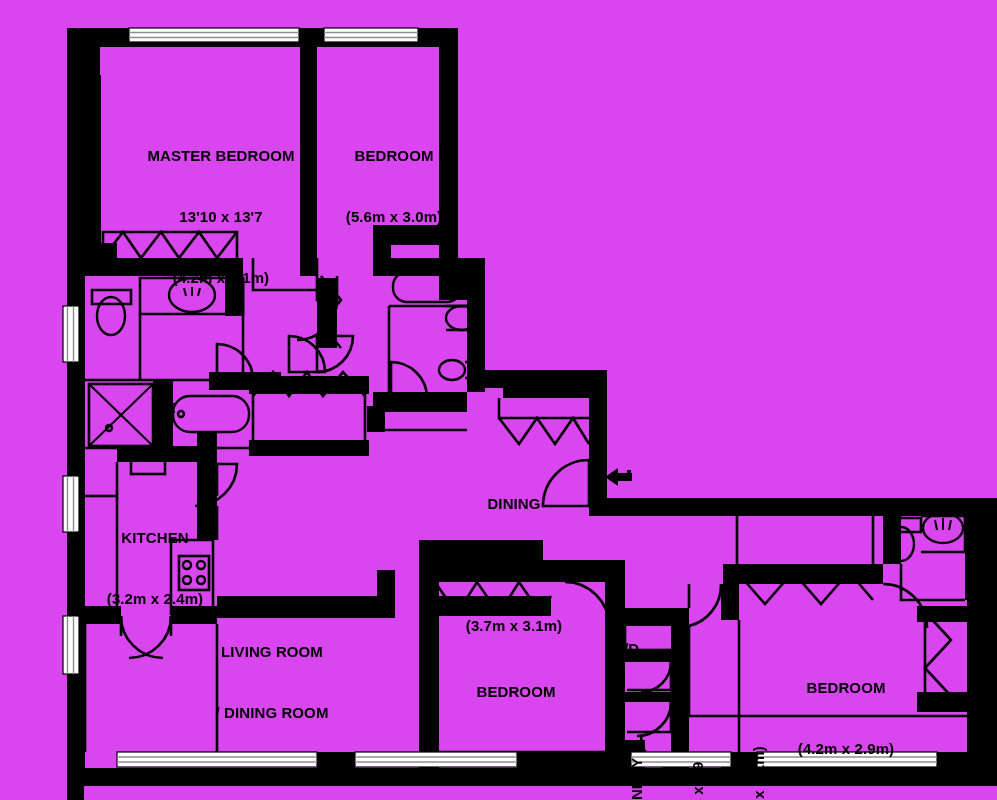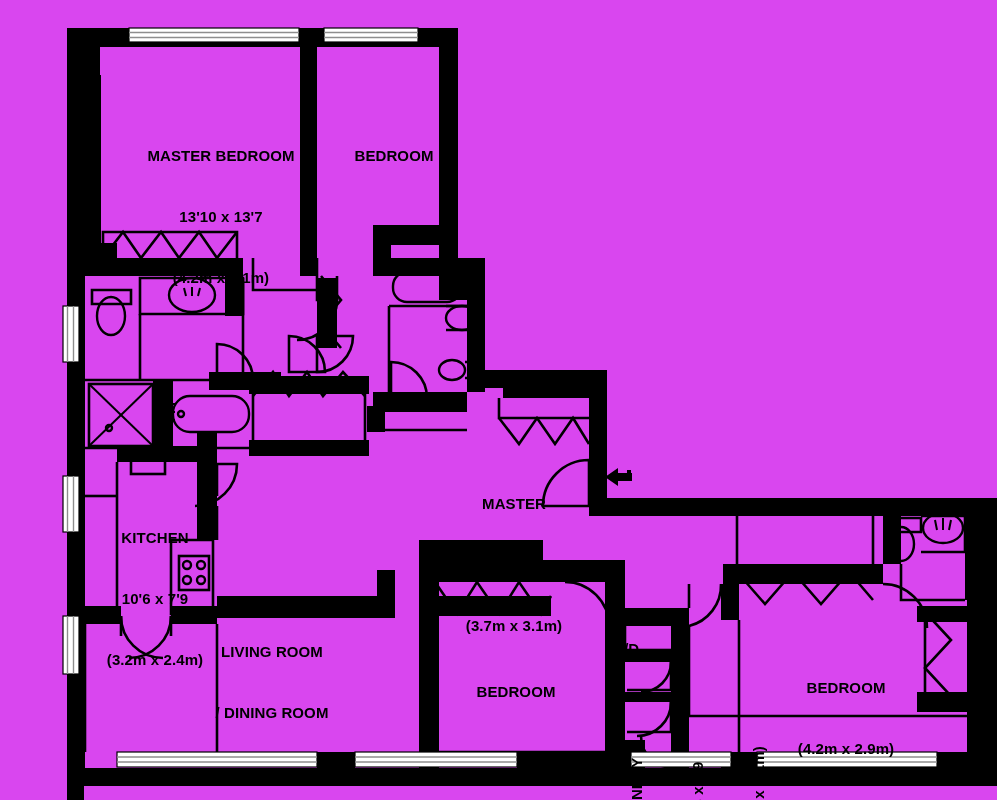--- a/index.html
+++ b/index.html
@@ -348,37 +348,37 @@
 </svg>
 
 <div class="roomtext" style="left:86px;top:104px;width:270px;">
   <div class="rt-name">MASTER BEDROOM</div>
   <div class="rt-dim">13'10 x 13'7</div>
   <div class="rt-met">(4.2m x 4.1m)</div>
 </div>
 
 <div class="roomtext" style="left:282px;top:104px;width:224px;">
   <div class="rt-name">BEDROOM</div>
+  <div class="rt-met">(5.6m x 3.0m)</div>
 </div>
 
 <div class="roomtext" style="left:62px;top:486px;width:186px;">
   <div class="rt-name">KITCHEN</div>
-  <div class="rt-dim">10'6 x 7'9</div>
   <div class="rt-met">(3.2m x 2.4m)</div>
 </div>
 
 <div class="roomtext" style="left:168px;top:600px;width:208px;">
   <div class="rt-name">LIVING ROOM</div>
   <div class="rt-name">/ DINING ROOM</div>
   <div class="rt-dim">23'1 x 21'2</div>
   
 </div>
 
 <div class="roomtext" style="left:440px;top:452px;width:148px;">
-  <div class="rt-name">MASTER</div>
+  <div class="rt-name">DINING</div>
   <div class="rt-dim">12' x 10'2</div>
   <div class="rt-met">(3.7m x 3.1m)</div>
 </div>
 
 <div class="roomtext" style="left:428px;top:640px;width:176px;">
   <div class="rt-name">BEDROOM</div>
   
 </div>
 
 <div style="position:absolute;left:612px;top:622px;width:170px;height:170px;pointer-events:none;">

